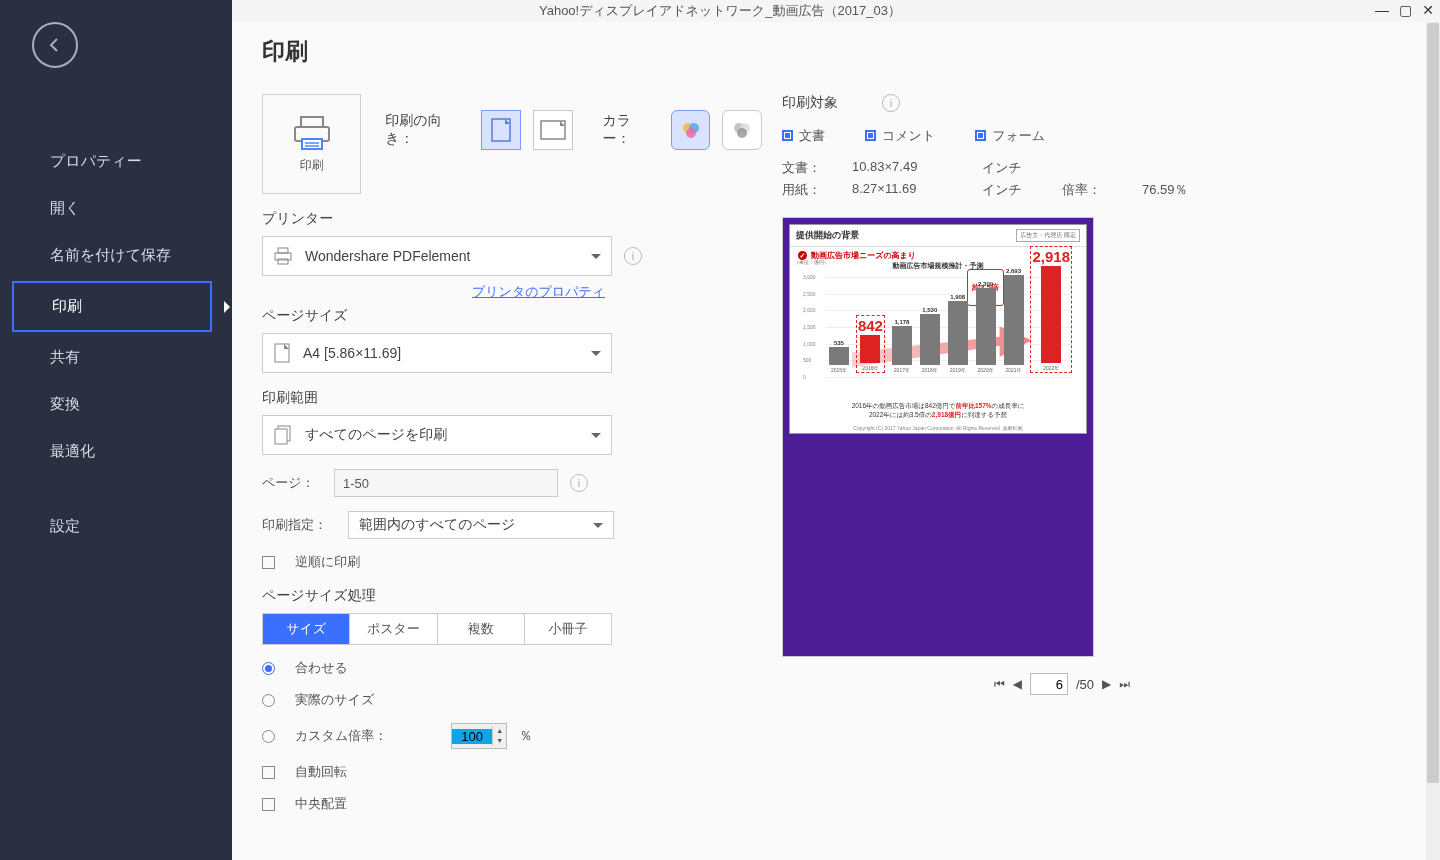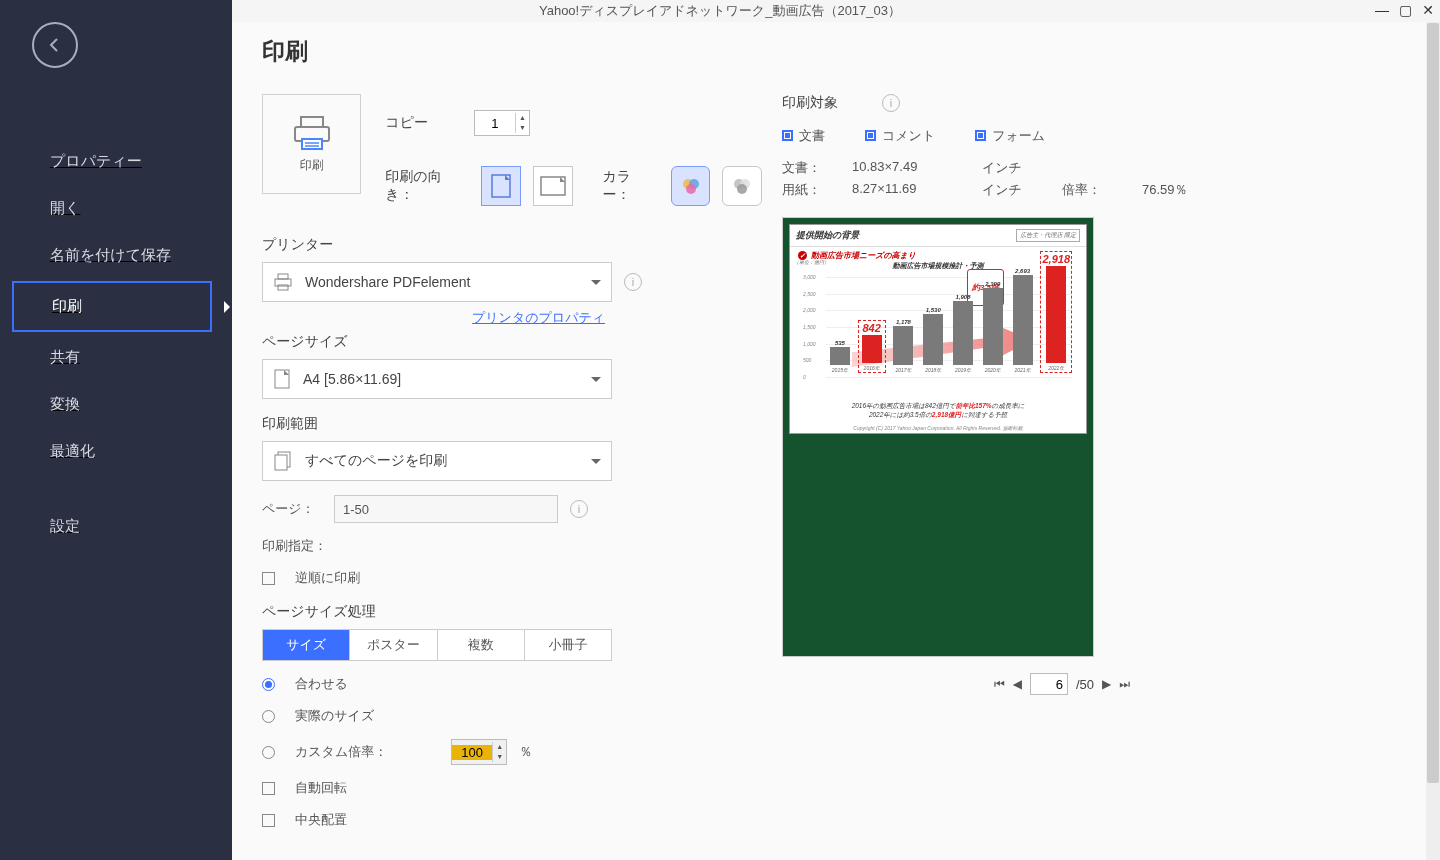--- a/index.html
+++ b/index.html
@@ -1,20 +1,20 @@
 <!DOCTYPE html>
 <html><head>
 <meta charset="utf-8">
 <style>
 * { margin:0; padding:0; box-sizing:border-box; font-family:"Meiryo","Hiragino Sans",sans-serif; }
 body { width:1440px; height:860px; background:#2a3042; overflow:hidden; position:relative; }
 .titlebar { position:absolute; top:0; left:0; right:0; height:22px; background:#f5f5f5; display:flex; align-items:center; justify-content:center; color:#555; font-size:13px; }
 .winctrl { position:absolute; right:6px; top:2px; display:flex; gap:10px; font-size:14px; color:#333; }
 .winctrl span { cursor:pointer; }
-.sidebar { position:absolute; left:0; top:0; width:232px; height:860px; background:#2a3042;text-decoration:underline; }
+.sidebar { position:absolute; left:0; top:0; width:232px; height:860px; background:#2a3042; }
 .back-btn { width:46px; height:46px; border:2px solid #a9aebc; border-radius:50%; display:flex; align-items:center; justify-content:center; margin:22px 0 0 32px; cursor:pointer; }
 .back-btn svg { width:16px; height:16px; }
 .nav { margin-top:70px; }
 .nav-item { padding:14px 0 14px 50px; color:#d9dbe3; font-size:15px; cursor:pointer; position:relative; }
 .nav-item.disabled { color:#6a6f82; }
 .nav-item.active { border:2px solid #3b6fff; color:#fff; margin:2px 20px 2px 12px; padding-left:38px; }
 .nav-item.active::after { content:""; position:absolute; right:-26px; top:50%; margin-top:-6px; border:6px solid transparent; border-left-color:#fff; }
 .nav-sep { height:28px; }
 .main { position:absolute; left:232px; top:22px; right:0; bottom:0; background:#fafafa; overflow:hidden; }
 .scrollbar { position:absolute; right:0; top:0; bottom:0; width:14px; background:#eee; }
@@ -46,36 +46,36 @@
 .tabbar .tab { flex:1; text-align:center; padding:6px 0; font-size:13px; color:#555; border-right:1px solid #ccc; cursor:pointer; background:#fff; }
 .tabbar .tab:last-child { border-right:none; }
 .tabbar .tab.sel { background:#3b6fff; color:#fff; }
 .radio { width:13px; height:13px; border:1px solid #888; border-radius:50%; display:inline-block; vertical-align:middle; margin-right:8px; position:relative; }
 .radio.checked { border-color:#3b6fff; }
 .radio.checked::after { content:""; position:absolute; left:2px; top:2px; width:7px; height:7px; background:#3b6fff; border-radius:50%; }
 .chk { width:13px; height:13px; border:1px solid #888; display:inline-block; vertical-align:middle; margin-right:8px; }
 .chksq { width:11px; height:11px; border:2px solid #3b6fff; display:inline-block; vertical-align:middle; margin-right:6px; position:relative; }
 .chksq.fill::after { content:""; position:absolute; left:1px; top:1px; width:5px; height:5px; background:#3b6fff; }
 .info-grid { display:grid; grid-template-columns:60px 120px 70px 70px 80px; gap:4px 10px; font-size:13px; color:#555; margin-top:10px; }
-.preview-box { width:312px; height:440px; border:1px solid #ccc; background:#14532d; margin-top:18px; padding:6px; position:relative;font-style:italic; }
+.preview-box { width:312px; height:440px; border:1px solid #ccc; background:#4c1d95; margin-top:18px; padding:6px; position:relative; }
 .slide { width:298px; height:210px; border:1px solid #999; background:#fff; position:relative; overflow:hidden; }
 .slide-header { display:flex; justify-content:space-between; align-items:center; padding:4px 6px; border-bottom:1px solid #ddd; }
 .slide-title { font-size:9px; font-weight:bold; color:#333; }
 .slide-badge { font-size:6px; border:1px solid #aaa; padding:1px 3px; color:#666; }
 .slide-sub { font-size:8px; color:#c00; font-weight:bold; padding:3px 8px; display:flex; align-items:center; gap:4px; }
 .slide-sub .ck { width:9px; height:9px; border-radius:50%; background:#c00; color:#fff; font-size:7px; display:inline-flex; align-items:center; justify-content:center; }
 .chart-area { position:absolute; left:10px; top:40px; right:10px; height:120px; }
 .chart-title { position:absolute; top:-4px; left:50%; transform:translateX(-50%); font-size:7px; color:#333; font-weight:bold; }
 .yaxis-lbl { position:absolute; left:-6px; top:-6px; font-size:5px; color:#666; }
 .bars { position:absolute; left:28px; bottom:12px; right:4px; height:100px; display:flex; align-items:flex-end; gap:6px; }
 .barwrap { flex:1; display:flex; flex-direction:column; align-items:center; position:relative; }
 .bar { width:20px; background:#7a7a7a; }
 .bar.red { background:#d22; }
 .barval { font-size:6px; color:#333; font-weight:bold; margin-bottom:1px; }
-.barval.red { color:#d22; font-size:11px;text-align:center; }
+.barval.red { color:#d22; font-size:15px;text-align:center; }
 .barcat { font-size:5px; color:#666; margin-top:2px; }
 .dashed-box { border:1px dashed #d22; padding:1px; }
 .callout { position:absolute; top:4px; right:72px; background:#fff; border:1.5px solid #d22; border-radius:3px; padding:12px 4px; font-size:8px; color:#d22; font-weight:bold; }
 .arrow-shape { position:absolute; left:52px; bottom:18px; width:180px; height:46px; background:linear-gradient(90deg,#f9c4c4,#e85a5a); clip-path:polygon(0 68%,82% 34%,82% 12%,100% 42%,82% 78%,82% 54%,0 100%); opacity:0.75; }
 .grid-line { position:absolute; left:26px; right:4px; border-top:1px solid #eee; }
 .ytick { position:absolute; left:3px; font-size:5px; color:#888; transform:translateY(-50%); }
 .slide-footer { position:absolute; bottom:14px; left:10px; right:10px; text-align:center; font-size:6.5px; color:#333; line-height:1.3; }
 .slide-footer .em1 { color:#d22; font-weight:bold; }
 .slide-copy { position:absolute; bottom:2px; left:0; right:0; text-align:center; font-size:5px; color:#888; }
 .pager { display:flex; align-items:center; justify-content:center; gap:8px; margin-top:16px; font-size:13px; color:#444; }
@@ -128,31 +128,20 @@
           <svg width="42" height="36">
             <rect x="10" y="2" width="22" height="10" fill="none" stroke="#888" stroke-width="2"></rect>
             <rect x="4" y="12" width="34" height="14" rx="2" fill="none" stroke="#888" stroke-width="2"></rect>
             <rect x="11" y="24" width="20" height="10" fill="#fff" stroke="#4a87ff" stroke-width="2"></rect>
             <line x1="14" y1="28" x2="28" y2="28" stroke="#4a87ff" stroke-width="1.5"></line>
             <line x1="14" y1="31" x2="28" y2="31" stroke="#4a87ff" stroke-width="1.5"></line>
           </svg>
           <span class="lbl">印刷</span>
         </div>
         <div class="toprow-right">
-          <div class="row">
-            <span class="lbl14">コピー</span>
-            <span style="width:22px"></span>
-            <div class="num-spin">
-              <input value="1" style="">
-              <div class="spins">
-                  <span>▲</span>
-                  <span>▼</span>
-                </div>
-            </div>
-          </div>
           <div class="row">
             <span class="lbl14">印刷の向き：</span>
             <div class="iconbtn sel">
               <svg width="20" height="24">
                   <rect x="1" y="1" width="18" height="22" fill="none" stroke="#5a7bd8" stroke-width="1.5"></rect>
                   <path d="M14 1 L19 6 L14 6 Z" fill="#5a7bd8"></path>
                 </svg>
             </div>
             <div class="iconbtn">
               <svg width="26" height="20">
@@ -217,20 +206,24 @@
         <span class="caret"></span>
       </div>
 
       <div class="row" style="margin-top:14px">
         <span class="lbl13" style="width:60px">ページ：</span>
         <input class="textinput" style="width: 224px;" value="1-50">
         <span class="help-icon">i</span>
       </div>
       <div class="row">
         <span class="lbl13" style="width:74px">印刷指定：</span>
+        <div class="selectbox" style="width:266px;height:28px">
+          <span>範囲内のすべてのページ</span>
+            <span class="caret"></span>
+        </div>
       </div>
       <div class="row">
         <span class="chk"></span>
         <span class="lbl13">逆順に印刷</span>
       </div>
 
       <div class="section-label">ページサイズ処理</div>
       <div class="tabbar">
         <div class="tab sel">サイズ</div>
         <div class="tab">ポスター</div>
@@ -245,21 +238,21 @@
           </div>
         <div class="row">
             <span class="radio"></span>
             <span class="lbl13">実際のサイズ</span>
           </div>
         <div class="row">
           <span class="radio"></span>
           <span class="lbl13">カスタム倍率：</span>
           <span style="width:40px"></span>
           <div class="num-spin" style="background:#f0f0f0">
-            <input style="background: #eab308;" value="100">
+            <input style="background: #0ea5e9;" value="100">
             <div class="spins">
                 <span>▲</span>
                 <span>▼</span>
               </div>
           </div>
           <span class="lbl13">％</span>
         </div>
       </div>
 
       <div style="margin-top:14px">

